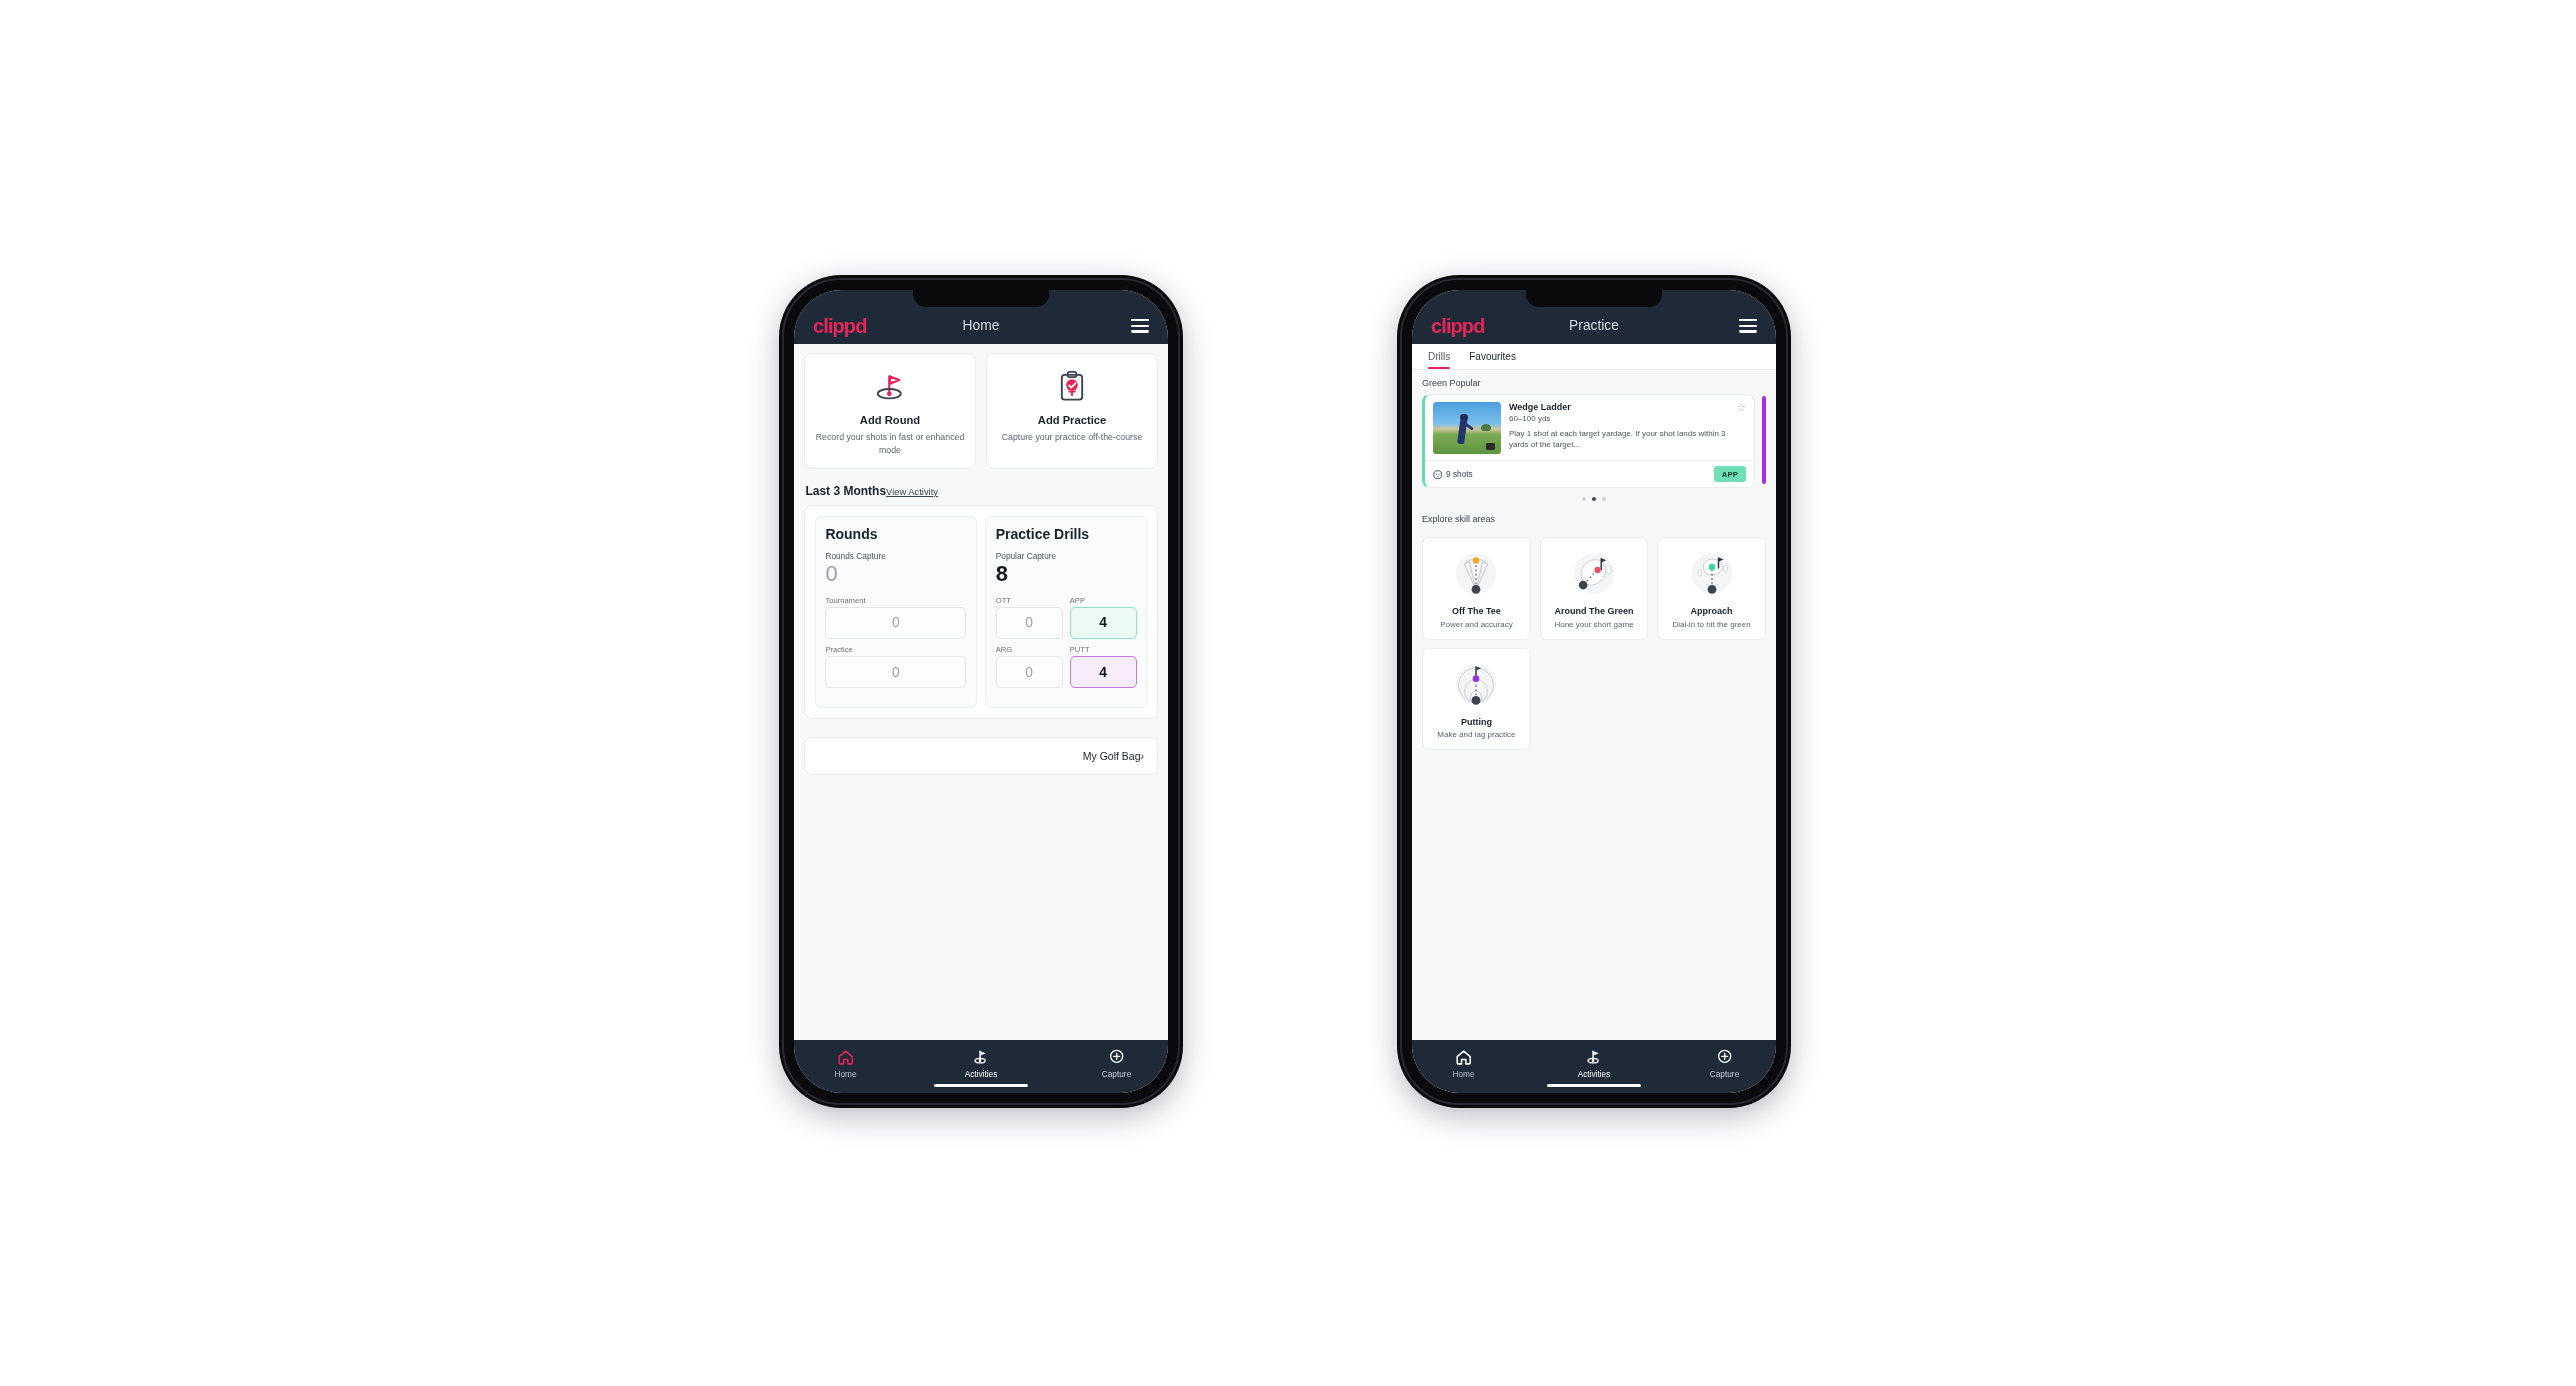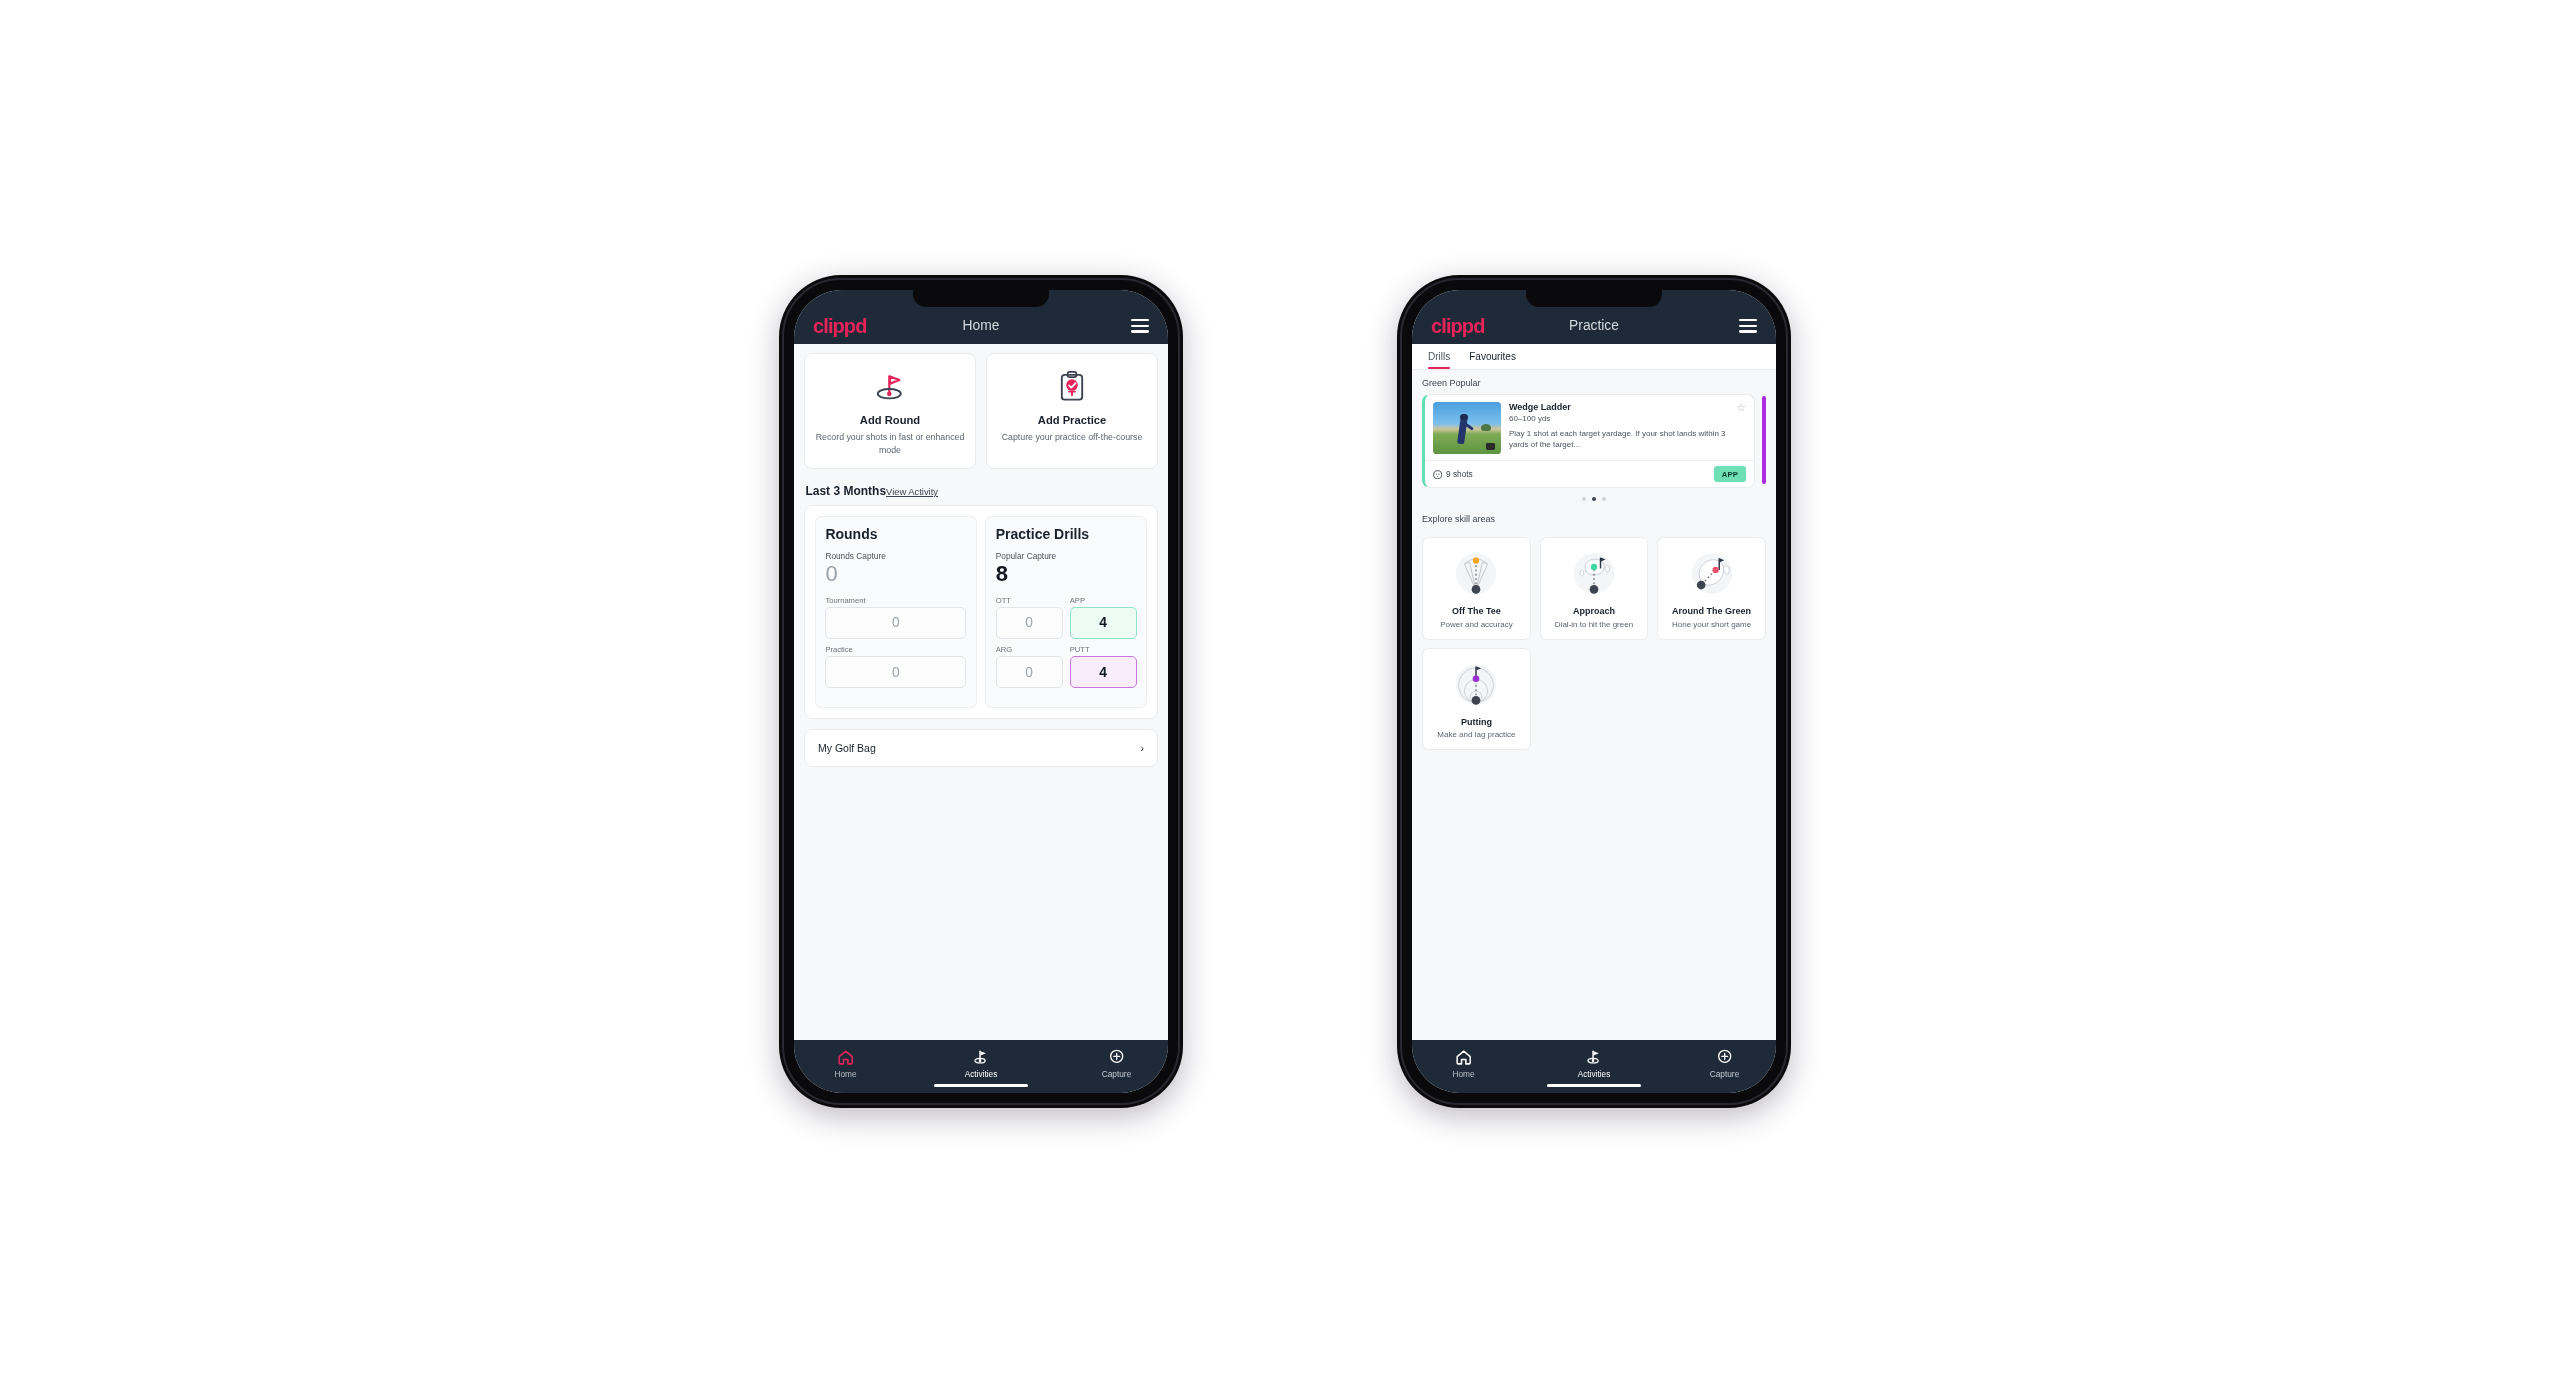--- a/index.html
+++ b/index.html
@@ -105,23 +105,23 @@
     height: 32px; display:flex; align-items:center; justify-content:center;
     font-size:13.8px; color:#9aa2ab; margin-bottom:6.5px;
   }
   .box.filled { color:#12181f; font-weight:700; }
   .box.app { background:#edfbf5; border-color:#8fe3c4; }
   .box.putt { background:#f9edfc; border-color:#c977e0; }
   .mini-grid { display:flex; gap:7.2px; }
   .mini-grid > div { flex:1; }
 
   .bag {
-    display:flex; align-items:center; justify-content:space-between;
+    display:flex; align-items:center; justify-content:flex-end;
     background:#fff; border:0.7px solid #e9ebee; border-radius:8px;
-    padding: 12.3px 13px; margin-top: 10px;
+    padding: 12.3px 13px; margin-top: 18px;
   }
   .bag span { font-size:10.5px; color:#18212c; }
   .chev { font-size:14.5px; color:#18212c; line-height:1; }
 
   
   .tabbar {
     flex: 0 0 auto; background:#1e2a38;
     padding: 8.7px 19px 14.5px;
     display:flex; align-items:flex-end; justify-content:space-between;
     position: relative;
@@ -416,49 +416,49 @@
                 </svg>
               </div>
               <h5>Off The Tee</h5>
               <p>Power and accuracy</p>
             </div>
 
             <div class="skill">
               <div class="art">
                 <svg width="52" height="51" viewBox="0 0 72 70">
                   <circle cx="36" cy="35" r="28" fill="#f4f5f7"></circle>
+                  <path d="M20 44 C14 30 24 16 38 16 C52 16 56 30 48 42 C42 51 26 56 20 44 Z" fill="#fff" stroke="#c6cad1" stroke-width="1.3"></path>
+                  <path d="M54 34 C50 28 54 22 58 25 C62 28 59 41 54 34 Z" fill="#fff" stroke="#c6cad1" stroke-width="1.2"></path>
+                  <path d="M46 30 V14" stroke="#2a3340" stroke-width="2" fill="none"></path>
+                  <path d="M46.6 14 L53 16.6 L46.6 19.3 Z" fill="#2a3340"></path>
+                  <path d="M22 50 L40 31" stroke="#6b727b" stroke-width="1.8" stroke-dasharray="2.5 3.5" fill="none"></path>
+                  <circle cx="41" cy="30" r="4.4" fill="#f0506e"></circle>
+                  <circle cx="21" cy="51" r="6" fill="#3c4450"></circle>
+                </svg>
+              </div>
+              <h5>Around The Green</h5>
+              <p>Hone your short game</p>
+            </div>
+
+            <div class="skill">
+              <div class="art">
+                <svg width="52" height="51" viewBox="0 0 72 70">
+                  <circle cx="36" cy="35" r="28" fill="#f4f5f7"></circle>
                   <path d="M24 28 C22 17 36 12 45 17 C54 22 50 33 44 35 C36 38 26 38 24 28 Z" fill="#fff" stroke="#c6cad1" stroke-width="1.3"></path>
                   <path d="M18 38 C15 34 17 29 20 30 C23 31 22 40 18 38 Z" fill="#fff" stroke="#c6cad1" stroke-width="1.2"></path>
                   <path d="M53 32 C50 28 53 21 56 24 C59 27 57 36 53 32 Z" fill="#fff" stroke="#c6cad1" stroke-width="1.2"></path>
                   <path d="M45 28 V13" stroke="#2a3340" stroke-width="2" fill="none"></path>
                   <path d="M45.6 13 L52 15.6 L45.6 18.3 Z" fill="#2a3340"></path>
                   <path d="M36 56 V27" stroke="#6b727b" stroke-width="1.8" stroke-dasharray="2.5 3.5" fill="none"></path>
                   <circle cx="36" cy="26" r="4.4" fill="#3fd6a4"></circle>
                   <circle cx="36" cy="57" r="6" fill="#3c4450"></circle>
                 </svg>
               </div>
               <h5>Approach</h5>
               <p>Dial-in to hit the green</p>
-            </div>
-
-            <div class="skill">
-              <div class="art">
-                <svg width="52" height="51" viewBox="0 0 72 70">
-                  <circle cx="36" cy="35" r="28" fill="#f4f5f7"></circle>
-                  <path d="M20 44 C14 30 24 16 38 16 C52 16 56 30 48 42 C42 51 26 56 20 44 Z" fill="#fff" stroke="#c6cad1" stroke-width="1.3"></path>
-                  <path d="M54 34 C50 28 54 22 58 25 C62 28 59 41 54 34 Z" fill="#fff" stroke="#c6cad1" stroke-width="1.2"></path>
-                  <path d="M46 30 V14" stroke="#2a3340" stroke-width="2" fill="none"></path>
-                  <path d="M46.6 14 L53 16.6 L46.6 19.3 Z" fill="#2a3340"></path>
-                  <path d="M22 50 L40 31" stroke="#6b727b" stroke-width="1.8" stroke-dasharray="2.5 3.5" fill="none"></path>
-                  <circle cx="41" cy="30" r="4.4" fill="#f0506e"></circle>
-                  <circle cx="21" cy="51" r="6" fill="#3c4450"></circle>
-                </svg>
-              </div>
-              <h5>Around The Green</h5>
-              <p>Hone your short game</p>
             </div>
 
             <div class="skill">
               <div class="art">
                 <svg width="52" height="51" viewBox="0 0 72 70">
                   <circle cx="36" cy="35" r="28" fill="#f4f5f7"></circle>
                   <circle cx="36" cy="36" r="24" fill="none" stroke="#c6cad1" stroke-width="1.2"></circle>
                   <circle cx="36" cy="44" r="16" fill="none" stroke="#c6cad1" stroke-width="1.2"></circle>
                   <circle cx="36" cy="52" r="8" fill="none" stroke="#c6cad1" stroke-width="1.2"></circle>
                   <path d="M36 26 V10" stroke="#2a3340" stroke-width="2" fill="none"></path>

